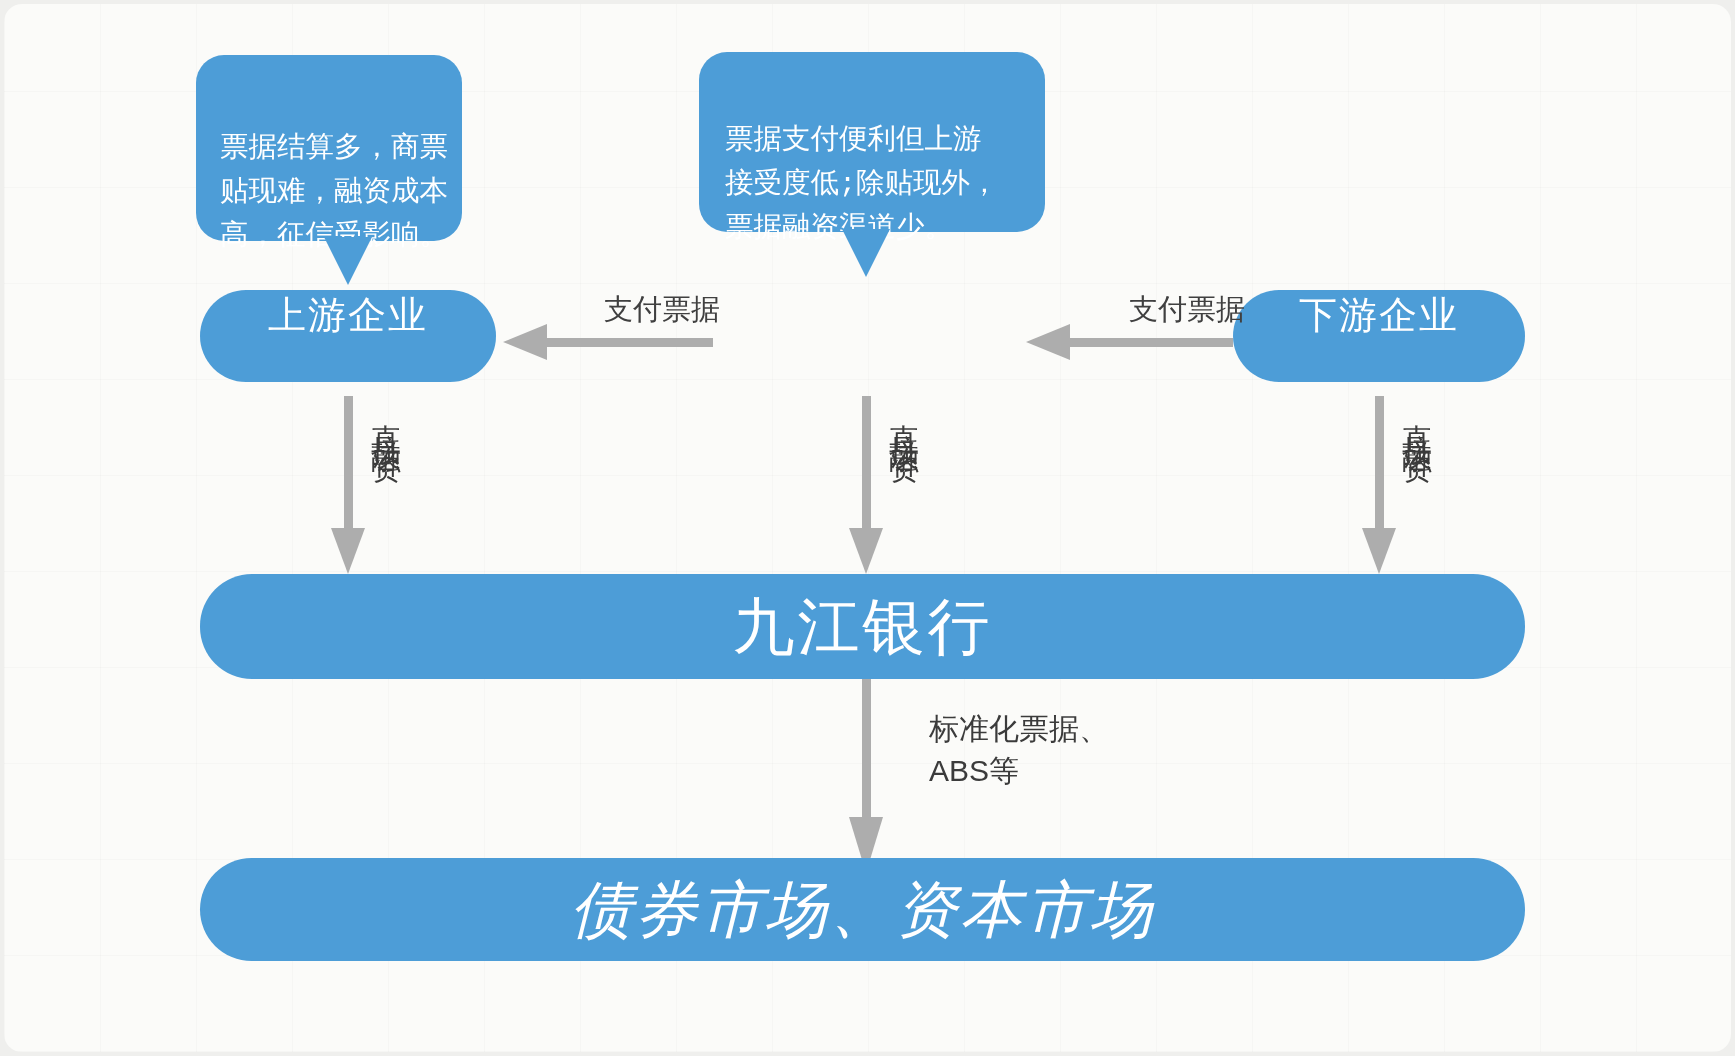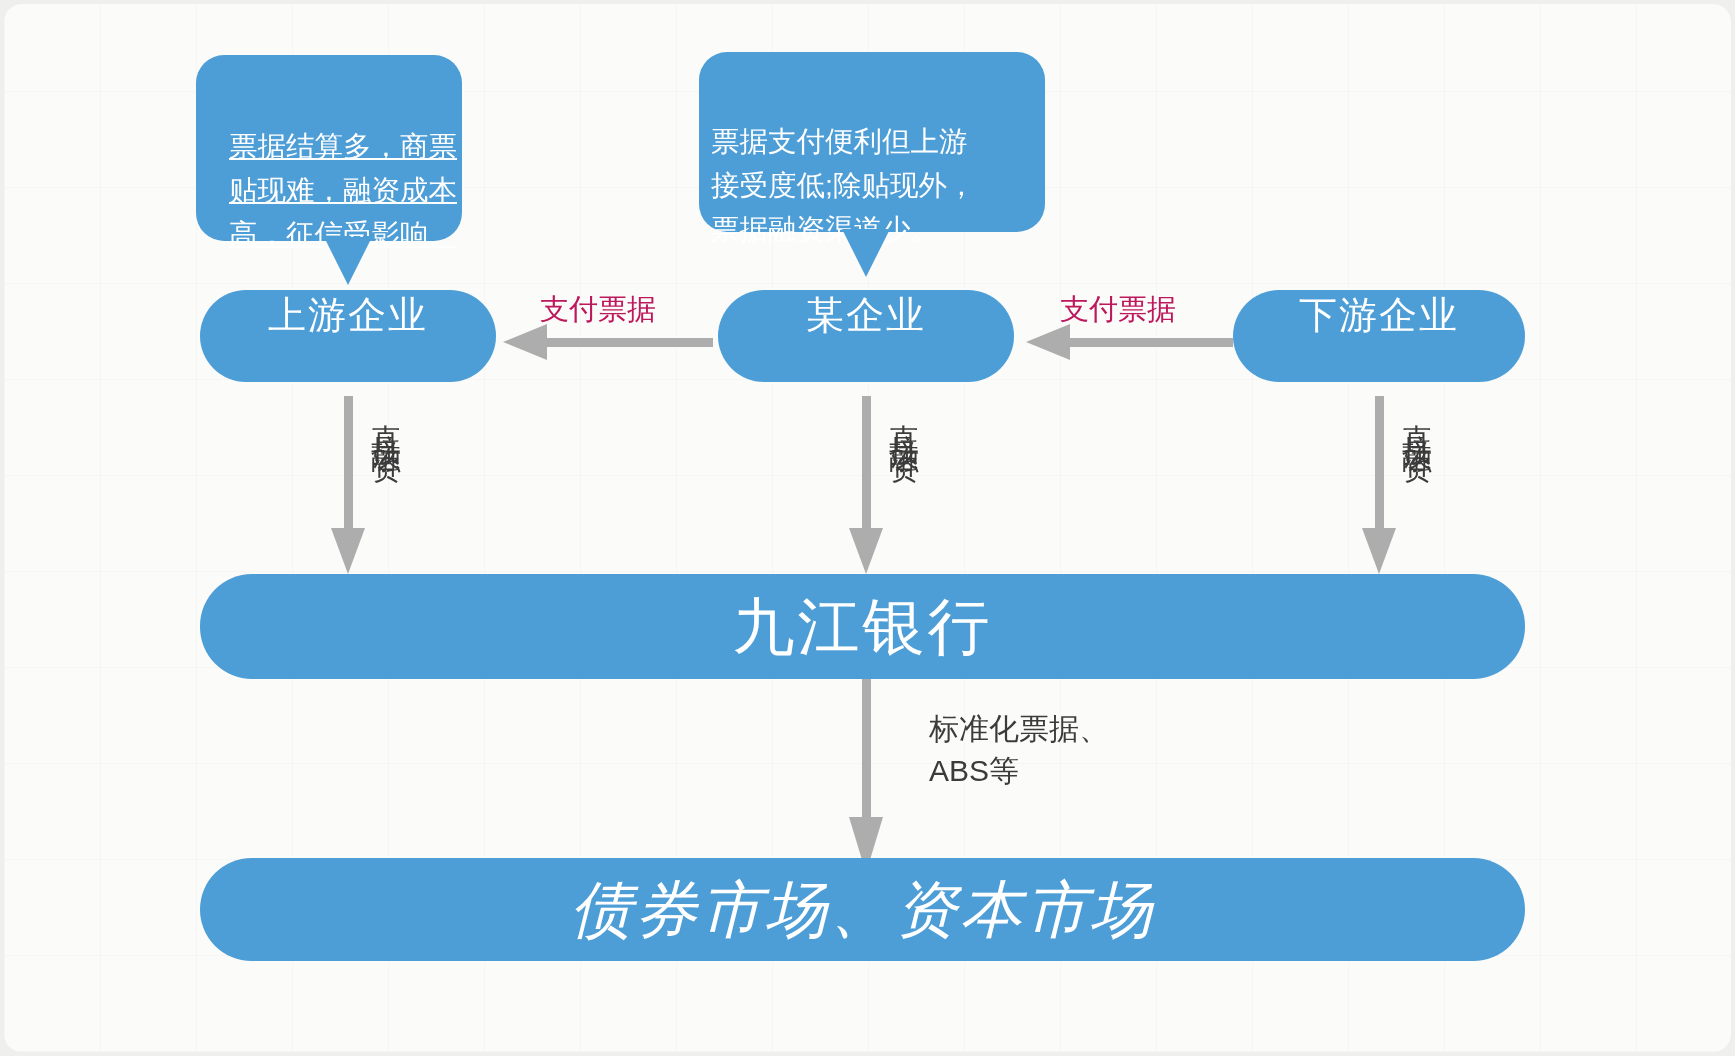--- a/index.html
+++ b/index.html
@@ -7,43 +7,43 @@
   .panel{
     position:absolute;inset:4px;border-radius:18px;background:#fbfbf9;
     background-image:
       repeating-linear-gradient(0deg, rgba(0,0,0,0.018) 0 1px, transparent 1px 96px),
       repeating-linear-gradient(90deg, rgba(0,0,0,0.018) 0 1px, transparent 1px 96px);
   }
   .bubble{
     position:absolute;background:var(--blue);border-radius:28px;color:#fff;
     font-size:28.5px;line-height:44px;white-space:pre-line;box-sizing:border-box;
   }
-  .bubble.b1{left:196px;top:55px;width:266px;height:186px;padding:25px 0 0 33px;text-decoration:underline;}
-  .bubble.b2{left:699px;top:52px;width:346px;height:180px;padding:23px 0 0 12px;}
+  .bubble.b1{left:196px;top:55px;width:266px;height:186px;padding:25px 0 0 24px;}
+  .bubble.b2{left:699px;top:52px;width:346px;height:180px;padding:23px 0 0 26px;font-family:Liberation Mono, monospace;}
   .tail{position:absolute;width:0;height:0;border-left:24px solid transparent;border-right:24px solid transparent;border-top:48px solid var(--blue);}
   .tail.t1{left:324px;top:237px;}
   .tail.t2{left:842px;top:229px;}
   .pill{
     position:absolute;top:290px;height:92px;border-radius:52px;background:var(--blue);
     color:#fff;font-size:38px;display:flex;align-items:flex-start;justify-content:center;letter-spacing:2px;
   }
   .pill.p1{left:200px;width:296px;}
   .pill.p2{left:718px;width:296px;}
   .pill.p3{left:1233px;width:292px;}
   .bar{
     position:absolute;left:200px;width:1325px;height:105px;border-radius:52px;background:var(--blue);
     color:#fff;font-size:62px;display:flex;align-items:center;justify-content:center;letter-spacing:3px;
   }
   .bar.bank{top:574px;}
   .bar.market{top:858px;}
   .hshaft{position:absolute;height:9px;background:var(--gray);}
   .hhead{position:absolute;width:0;height:0;border-top:18px solid transparent;border-bottom:18px solid transparent;border-right:44px solid var(--gray);}
   .vshaft{position:absolute;width:9px;background:var(--gray);}
   .vhead{position:absolute;width:0;height:0;border-left:17px solid transparent;border-right:17px solid transparent;border-top:46px solid var(--gray);}
-  .edge-label{position:absolute;color:#be185d;font-size:29px;text-align:left;}
+  .edge-label{position:absolute;color:#404040;font-size:29px;text-align:right;}
   .vlabel{
     position:absolute;color:#3b3b3b;font-size:30px;
     writing-mode:vertical-rl;text-orientation:upright;letter-spacing:10px;
   }
   .mid-label{position:absolute;left:893px;top:708px;color:#3b3b3b;font-size:30px;line-height:42px;white-space:pre-line;margin-left:36px;}
 </style>
 </head>
 <body>
 
 <div class="stage" style="--blue:#4d9dd7;--gray:#adadad;">
@@ -58,23 +58,20 @@
 
   <div class="bubble b2">
     <span>票据支付便利但上游
 接受度低;除贴现外，
 票据融资渠道少。</span>
   </div>
   <div class="tail t2"></div>
 
   <div class="pill p1">
     <span>上游企业</span>
-  </div>
-  <div class="pill p2">
-    <span>某企业</span>
   </div>
   <div class="pill p3">
     <span>下游企业</span>
   </div>
 
   <div class="edge-label" style="left:540px;top:290px;width:180px;">支付票据</div>
   <div class="hshaft" style="left:545px;top:338px;width:168px;"></div>
   <div class="hhead" style="left:503px;top:324px;"></div>
 
   <div class="edge-label" style="left:1060px;top:290px;width:185px;">支付票据</div>

